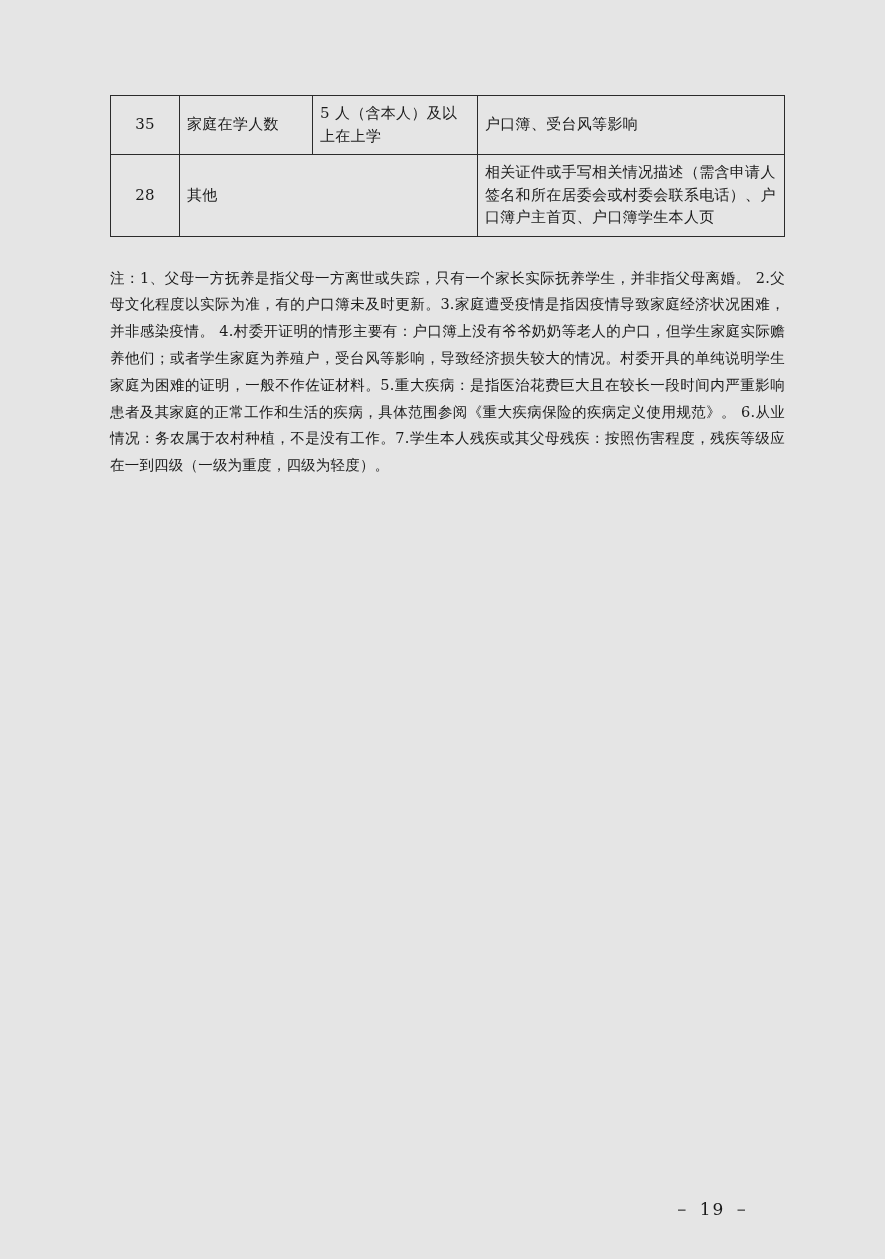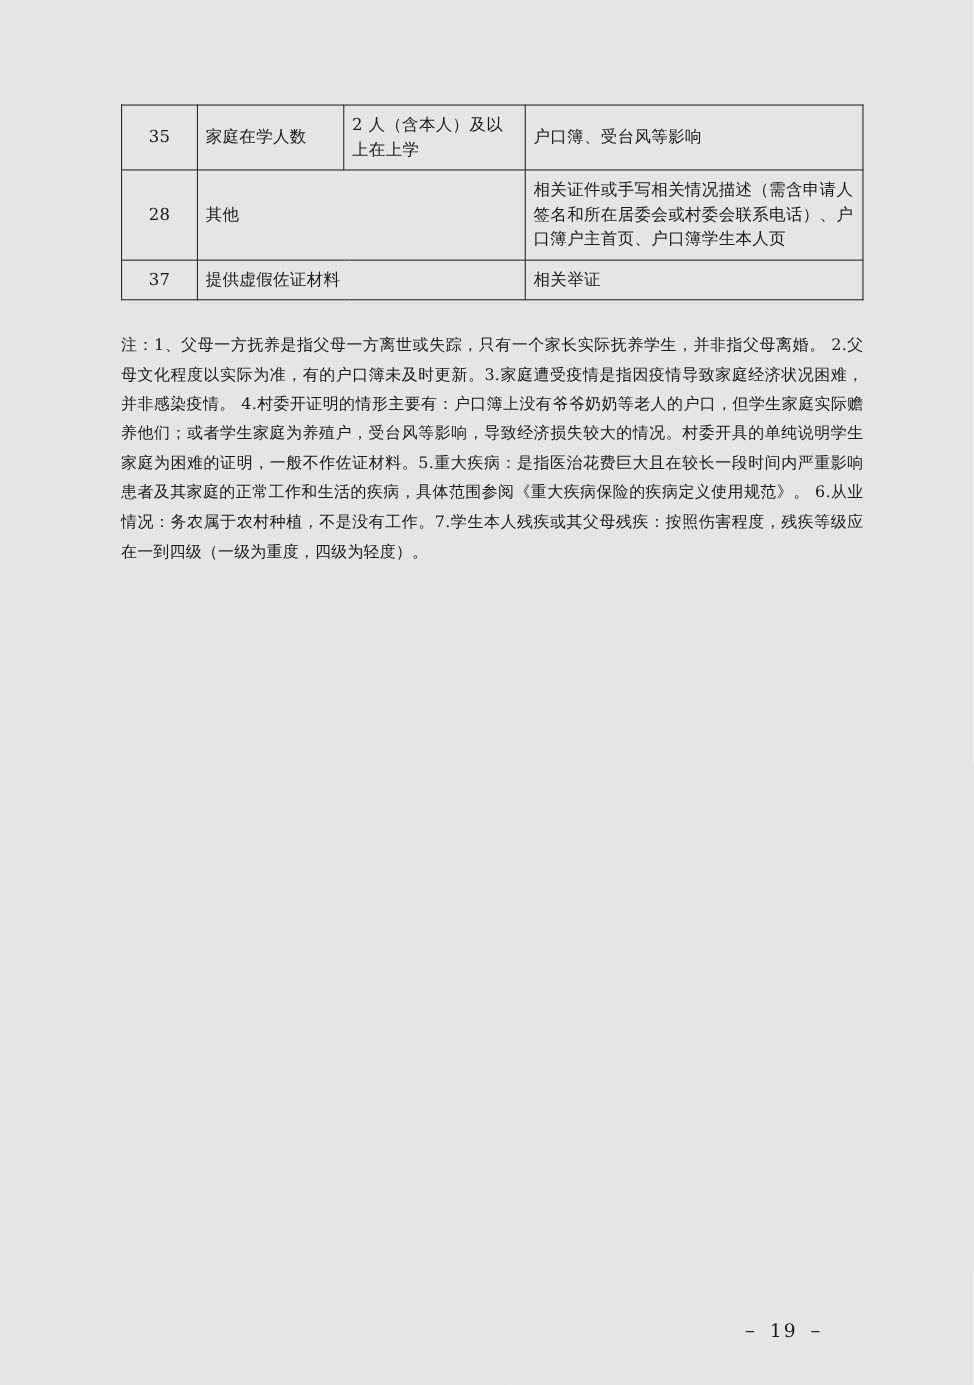--- a/index.html
+++ b/index.html
@@ -90,32 +90,27 @@
 <body>
 
 <div class="page">
   <div class="doc-body">
 
     <table class="req-table">
       <tbody>
         <tr>
           <td class="col-no">35</td>
           <td class="col-item">家庭在学人数</td>
-          <td class="col-cond">2 人（含本人）及以上在上学</td>
+          <td class="col-cond">5 人（含本人）及以上在上学</td>
           <td class="col-proof">户口簿、受台风等影响</td>
         </tr>
         <tr>
           <td class="col-no">28</td>
           <td class="col-item-wide" colspan="2">其他</td>
           <td class="col-proof">相关证件或手写相关情况描述（需含申请人签名和所在居委会或村委会联系电话）、户口簿户主首页、户口簿学生本人页</td>
-        </tr>
-        <tr>
-          <td class="col-no">37</td>
-          <td class="col-item-wide" colspan="2">提供虚假佐证材料</td>
-          <td class="col-proof">相关举证</td>
         </tr>
       </tbody>
     </table>
 
     <div class="note">注：1、父母一方抚养是指父母一方离世或失踪，只有一个家长实际抚养学生，并非指父母离婚。 2.父母文化程度以实际为准，有的户口簿未及时更新。3.家庭遭受疫情是指因疫情导致家庭经济状况困难，并非感染疫情。 4.村委开证明的情形主要有：户口簿上没有爷爷奶奶等老人的户口，但学生家庭实际赡养他们；或者学生家庭为养殖户，受台风等影响，导致经济损失较大的情况。村委开具的单纯说明学生家庭为困难的证明，一般不作佐证材料。5.重大疾病：是指医治花费巨大且在较长一段时间内严重影响患者及其家庭的正常工作和生活的疾病，具体范围参阅《重大疾病保险的疾病定义使用规范》。 6.从业情况：务农属于农村种植，不是没有工作。7.学生本人残疾或其父母残疾：按照伤害程度，残疾等级应在一到四级（一级为重度，四级为轻度）。</div>
 
   </div>
 
   <div class="page-number">
     <span class="pn-inner">－ 19 －</span>

